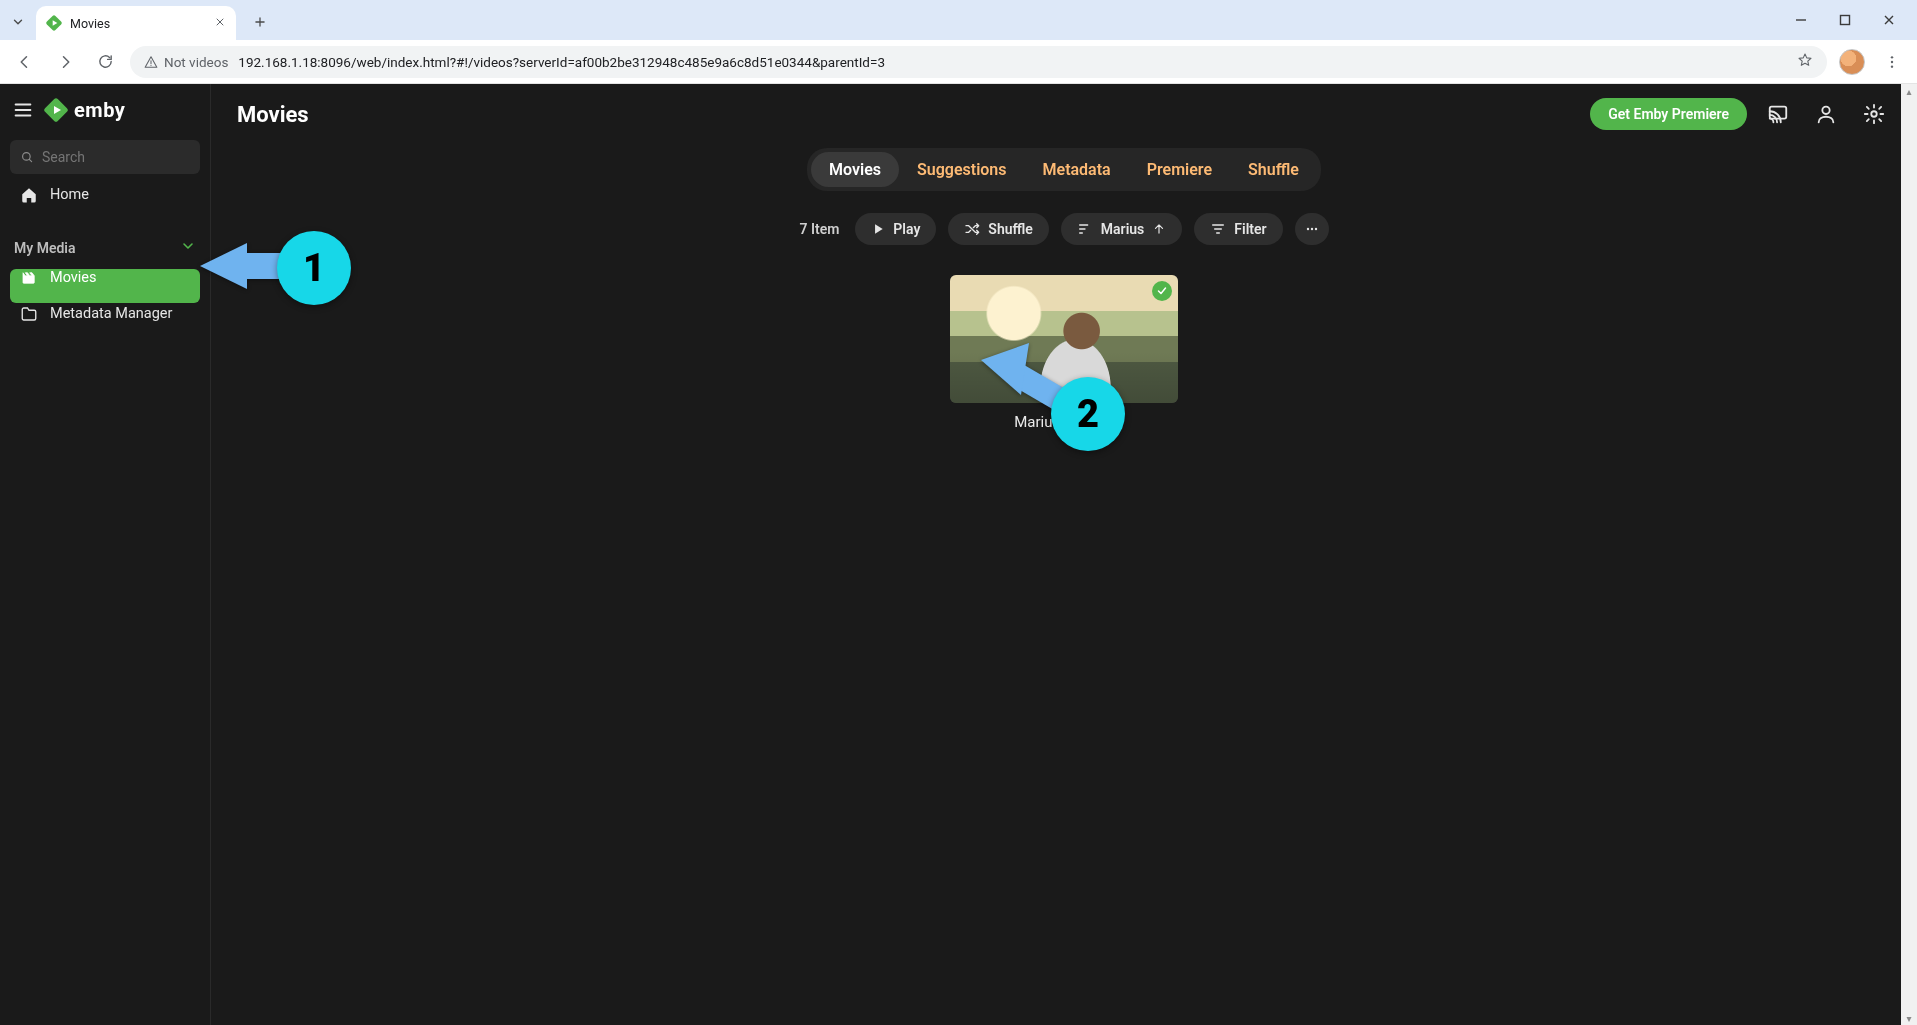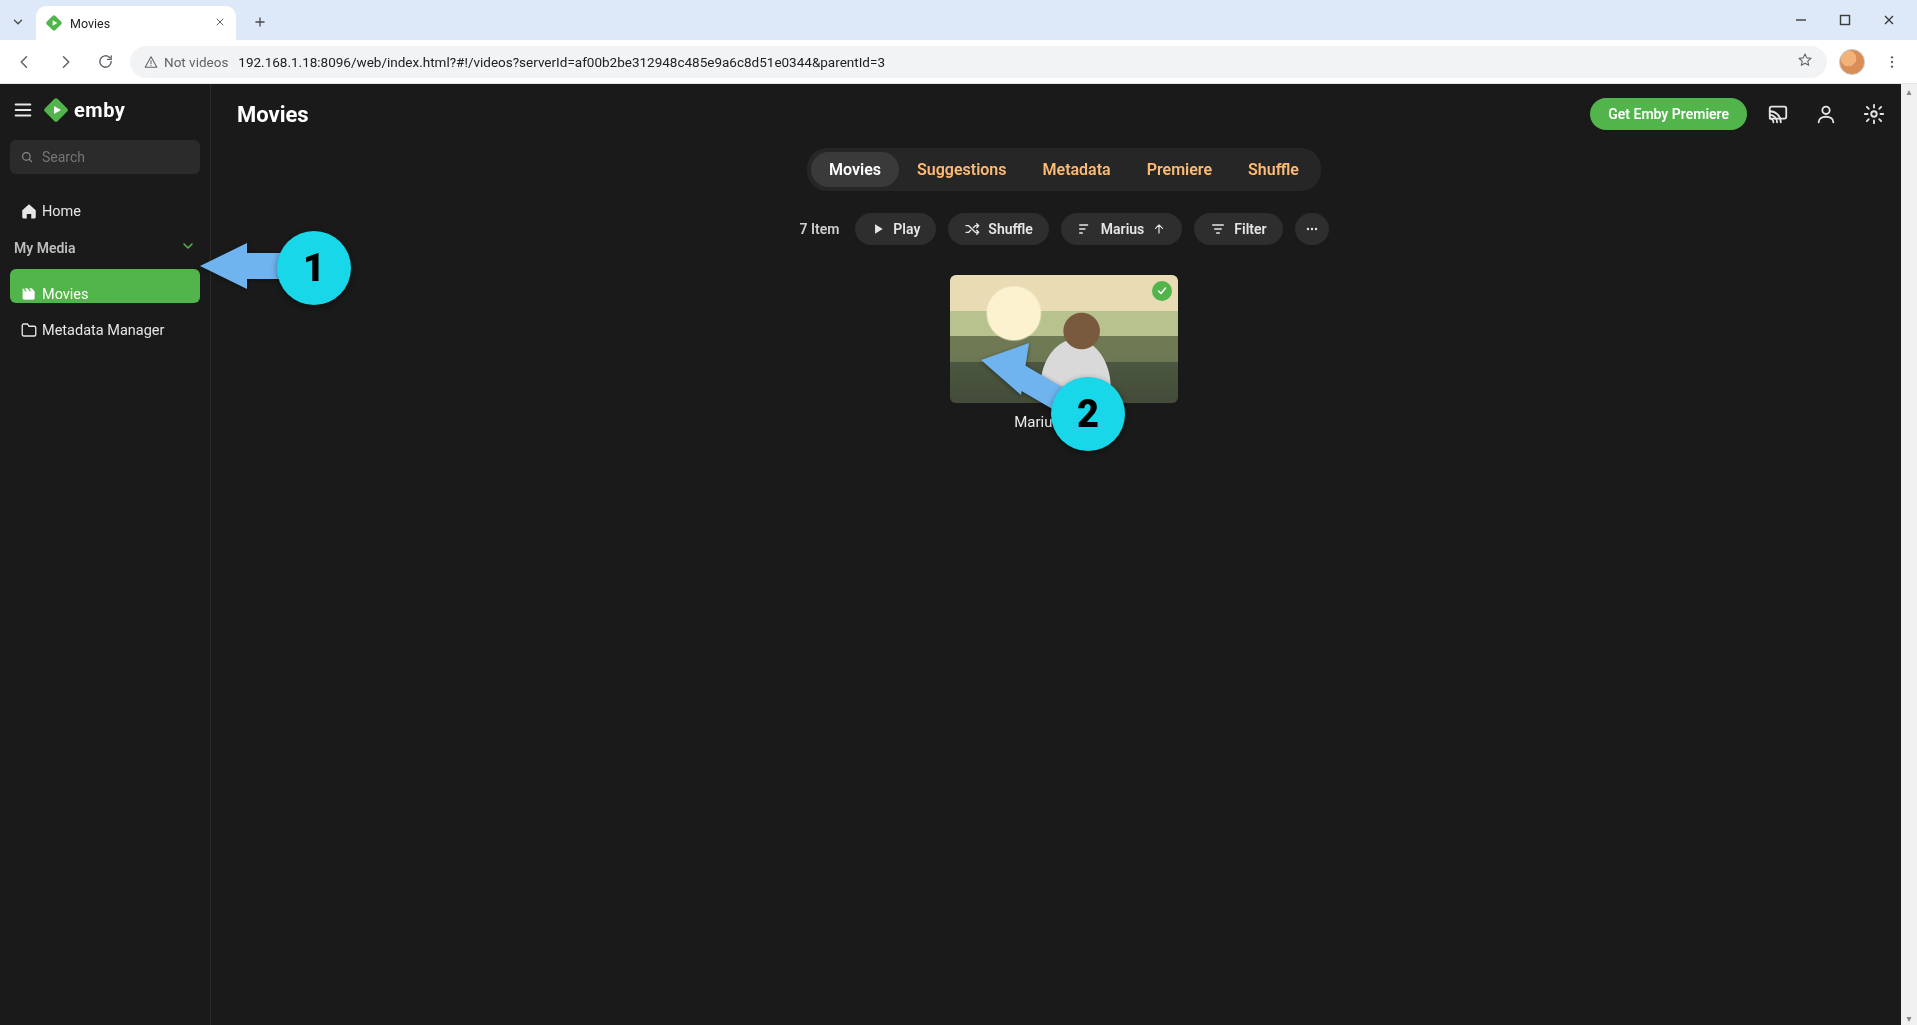--- a/index.html
+++ b/index.html
@@ -27,21 +27,21 @@
 
   
   .app-root { flex:1; display:flex; background:#1a1a1a; color:#e6e6e6; overflow:hidden; position:relative;}
   .sidebar { width:211px; background:#1a1a1a; border-right:1px solid #2a2a2a; display:flex; flex-direction:column; padding:12px 10px; gap:12px;}
   .sb-top { display:flex; align-items:center; gap:10px; padding:2px 0 6px 2px;}
   .hamburger svg, .icon svg { display:block; }
   .emby-logo { display:flex; align-items:center; gap:6px; }
   .emby-logo .word { font-weight:700; font-size:20px; color:#fff; letter-spacing:.5px;}
   .search-box { background:#2b2b2b; height:34px; border-radius:6px; display:flex; align-items:center; padding:0 10px; gap:8px; color:#8c8c8c;}
   .search-box input { background:transparent; border:none; outline:none; color:#ddd; font-size:14px; width:100%;}
-  .sb-item { display:flex; align-items:flex-end; gap:4px; height:34px; border-radius:6px; padding:0 10px; color:#e6e6e6; font-size:14.5px; cursor:pointer;}
+  .sb-item { display:flex; align-items:flex-start; gap:12px; height:34px; border-radius:6px; padding:0 10px; color:#e6e6e6; font-size:14.5px; cursor:pointer;}
   .sb-section { display:flex; align-items:center; justify-content:space-between; padding:6px 4px 0 4px; color:#bdbdbd; font-size:14px; font-weight:600;}
   .sb-section .chev { color:#52b54b;}
   .sb-item.active { background:#52b54b; color:#fff;}
   .sb-item.active svg path, .sb-item.active svg rect { stroke:#fff;}
   .sb-list { display:flex; flex-direction:column; gap:2px;}
 
   .main { flex:1; display:flex; flex-direction:column; overflow:auto; position:relative;}
   .topbar { height:60px; display:flex; align-items:center; padding:0 26px; gap:14px;}
   .page-title { font-size:22px; font-weight:700; color:#fff;}
   .topbar-spacer { flex:1;}

